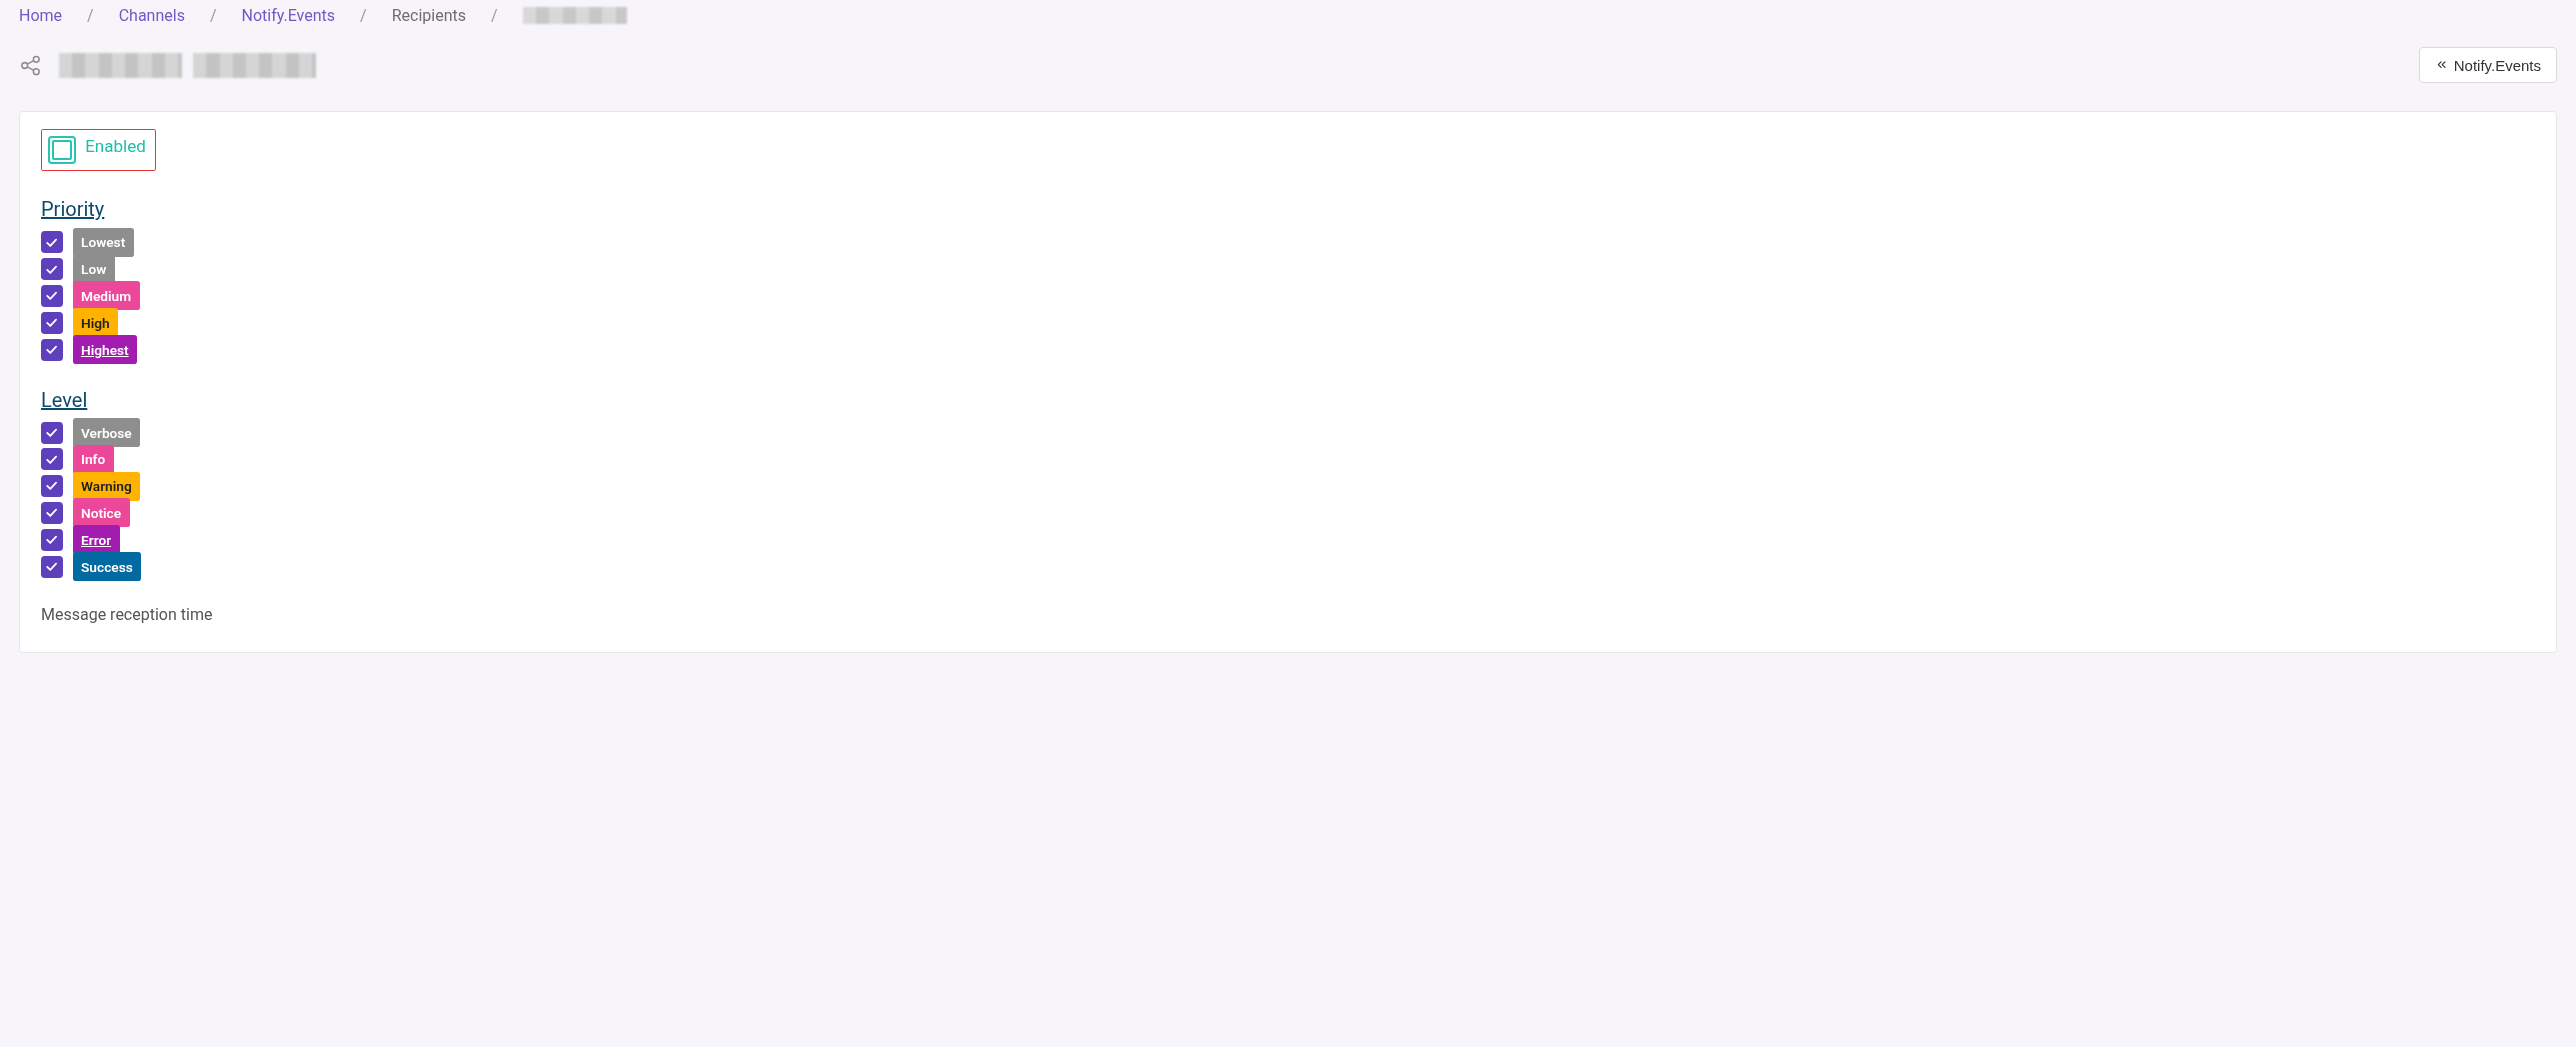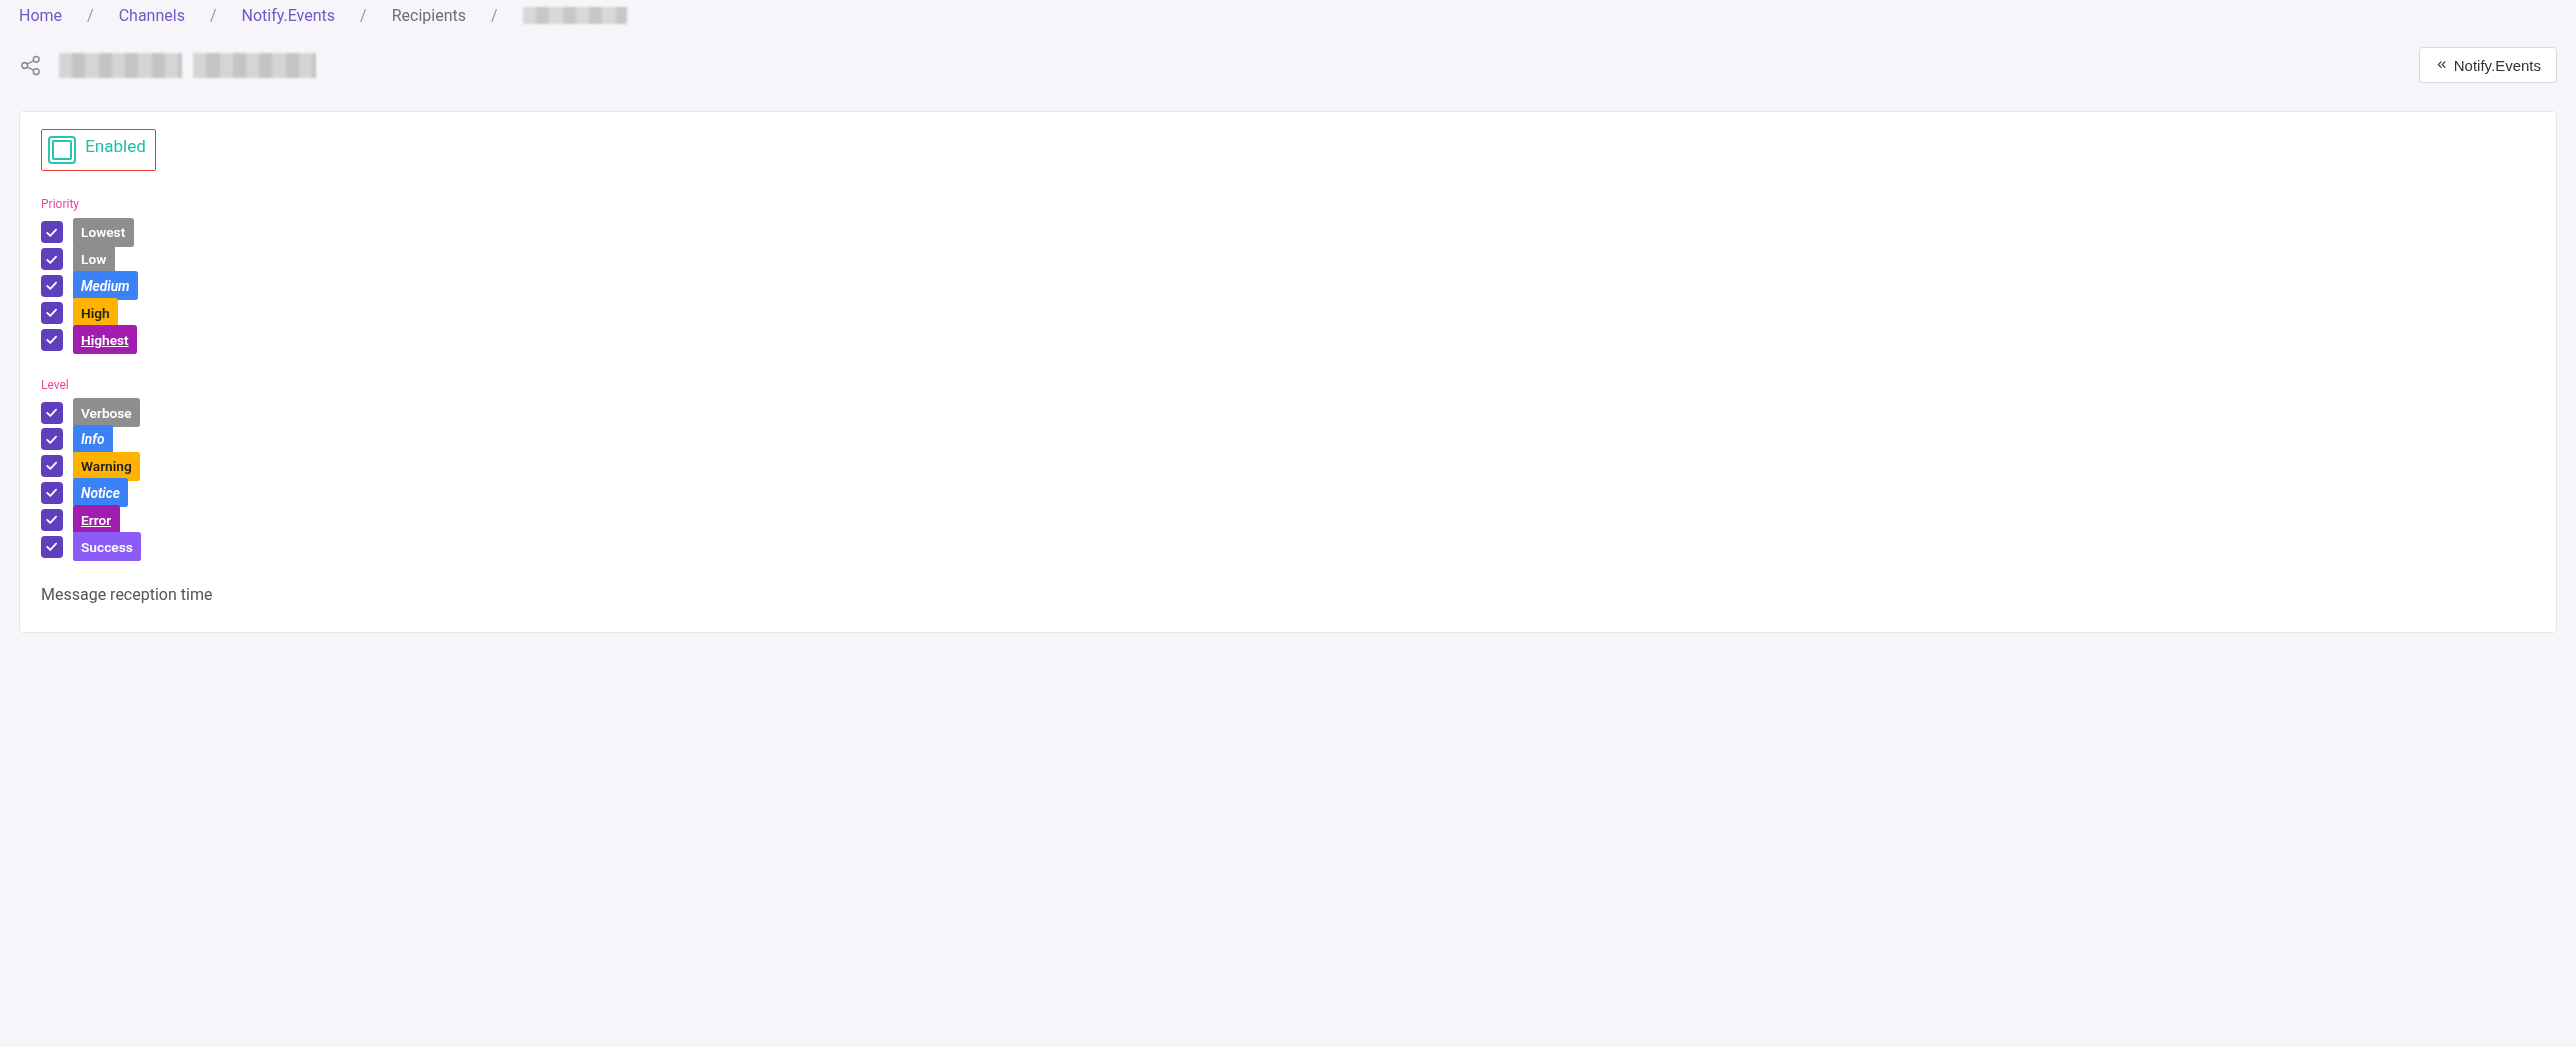--- a/index.html
+++ b/index.html
@@ -109,23 +109,24 @@
     flex:1;
     border: 2.4px solid #28c4b0;
     border-radius: 1.9px;
   }
   .enabled-label {
     color: #1dbfa6;
     font-size: 17px;
   }
 
   .section-title {
-    font-size: 12px;
-    color: #ec4899;
+    font-size: 20px;
+    color: #0c4a6e;
     margin-bottom: 9.5px;
+    text-decoration: underline;
   }
 
   .option-list {
     display: flex;
     flex-direction: column;
     gap: 3.8px;
     margin-bottom: 26.5px;
   }
   .option-row {
     display: flex;
@@ -151,24 +152,24 @@
     height: 29px;
     padding: 0 8.5px;
     border-radius: 2.8px;
     font-size: 13.7px;
     font-weight: 600;
     color: #fff;
   }
   .tag.black-text { color: #222; }
 
   .c-gray   { background: #8e8e8e; }
-  .c-blue   { background: #3b82f6; font-style: italic; }
+  .c-blue   { background: #ec4899; }
   .c-amber  { background: #ffb300; text-align: center; }
   .c-pink   { background: #a21caf; text-decoration: underline; }
-  .c-teal   { background: #8b5cf6; }
+  .c-teal   { background: #0369a1; }
 
   .message-reception {
     font-size: 16px;
     color: #555;
   }
 </style>
 </head>
 <body>
 
 <nav class="breadcrumb">

